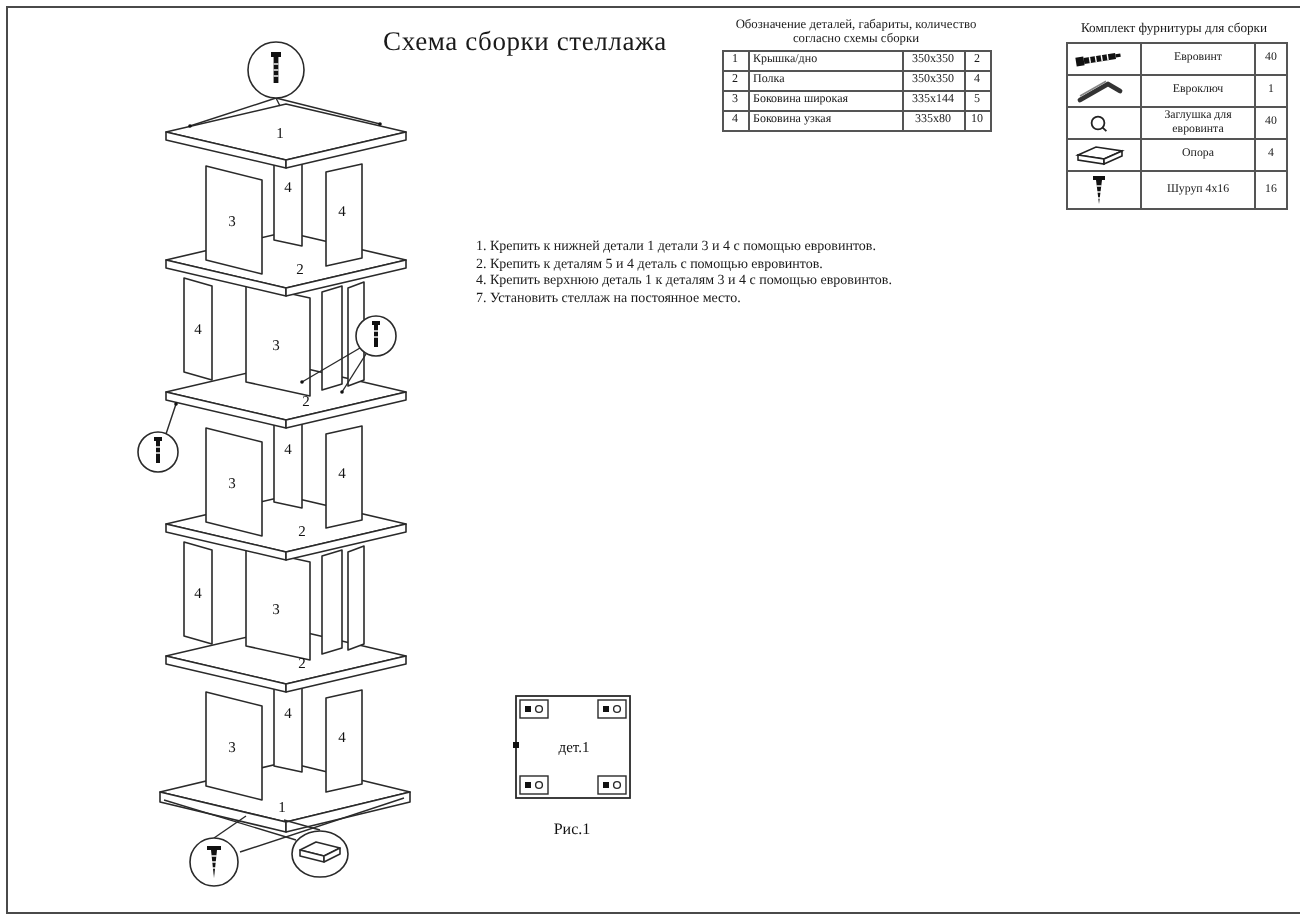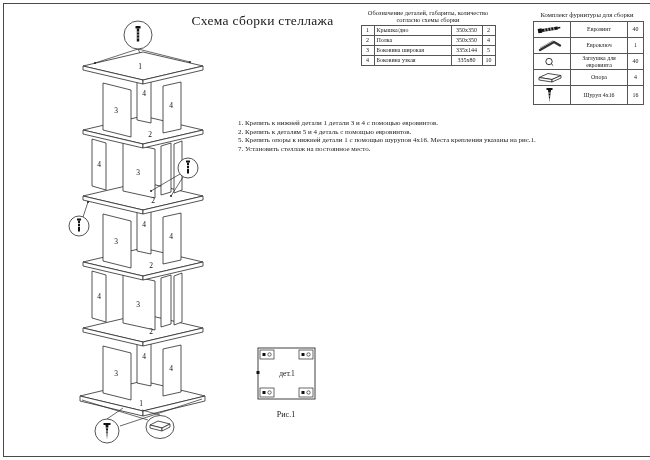--- a/index.html
+++ b/index.html
@@ -303,21 +303,21 @@
           <td class="name">Шуруп 4x16</td>
           <td class="qty">16</td>
         </tr>
       </tbody>
     </table>
   </div>
 
   <div class="instructions">
     <div>1. Крепить к нижней детали 1 детали 3 и 4 с помощью евровинтов.</div>
     <div>2. Крепить к деталям 5 и 4 деталь с помощью евровинтов.</div>
-    <div>5. Крепить опоры к нижней детали 1 с помощью шурупов 4x16. Места крепления указаны на рис.1.</div>
+    <div>4. Крепить верхнюю деталь 1 к деталям 3 и 4 с помощью евровинтов.</div>
     <div>7. Установить стеллаж на постоянное место.</div>
   </div>
 
   <div class="fig1">
     <svg width="66" height="78" viewBox="0 0 66 78">
       <rect x="4" y="3" width="57" height="51" fill="#fff" stroke="#2a2a2a" stroke-width="0.9"></rect>
 
       <g>
         <rect x="6" y="5" width="14" height="9" fill="#fff" stroke="#2a2a2a" stroke-width="0.7"></rect>
         <rect x="8.5" y="8" width="3" height="3" fill="#111"></rect>

